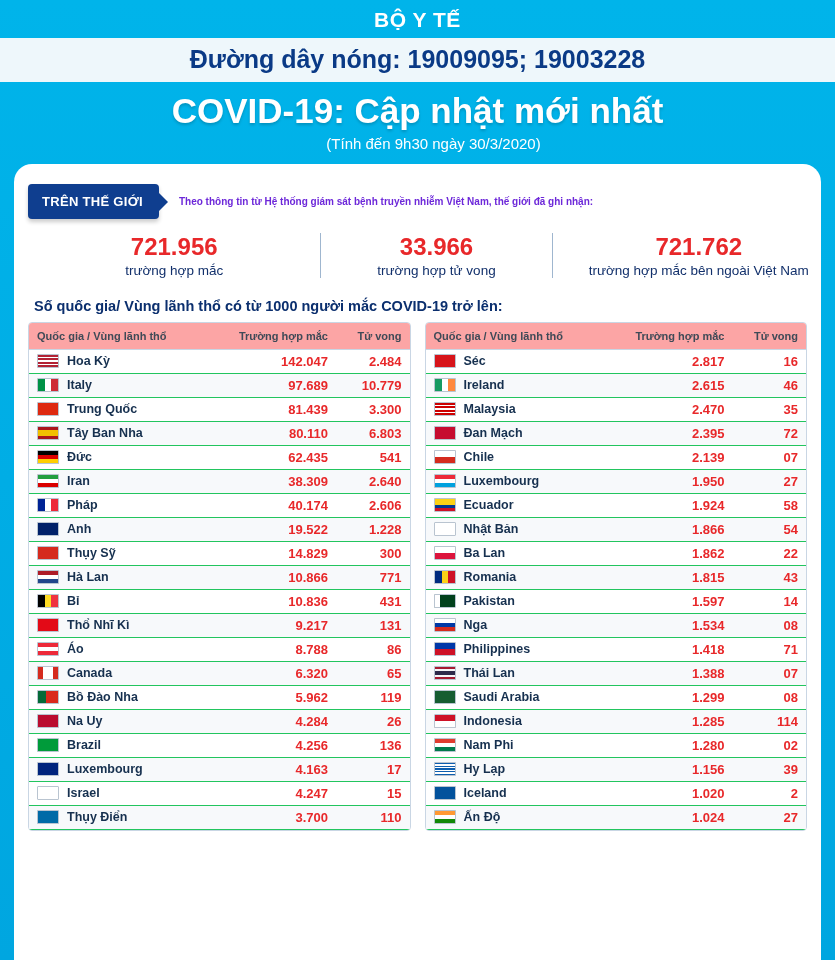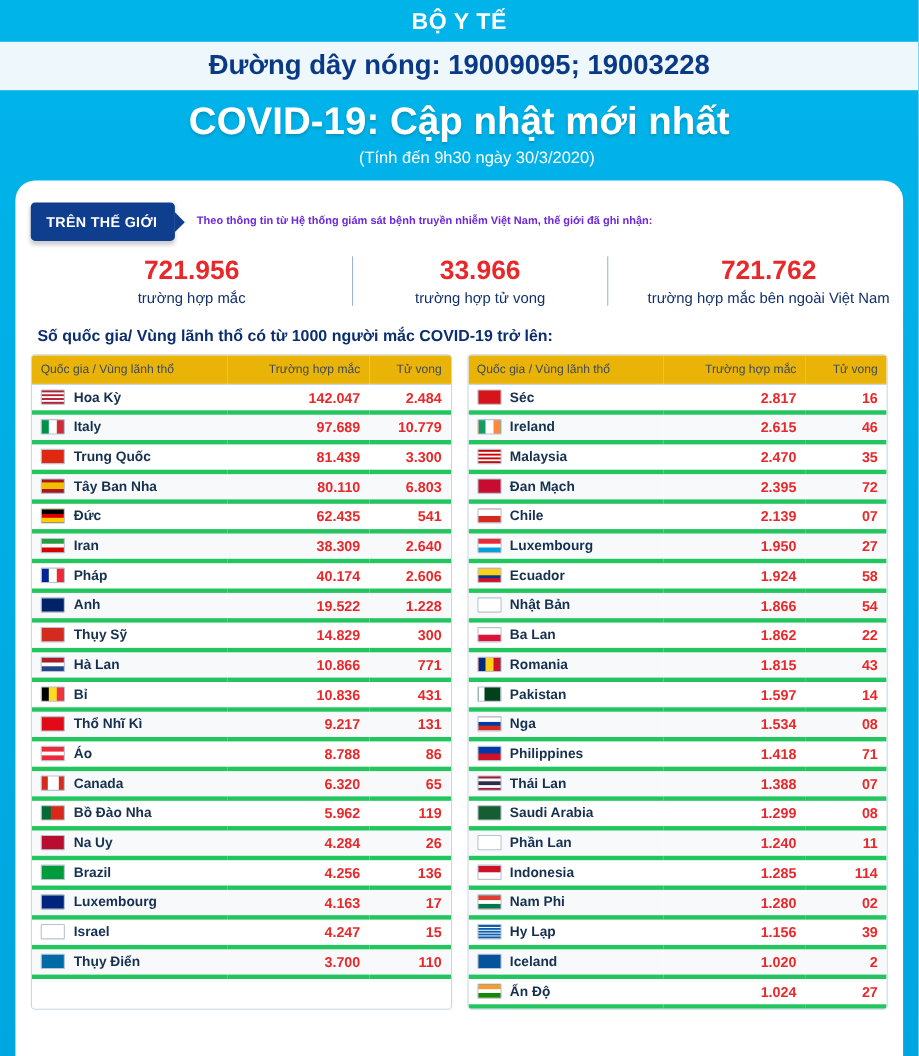--- a/index.html
+++ b/index.html
@@ -136,30 +136,30 @@
     border-radius:4px;
     background:#fff;
     overflow:hidden;
   }
   table{
     width:100%;
     border-collapse:collapse;
     font-size:12.5px;
   }
   thead th{
-    background:#eab308;
+    background:#fca5a5;
     color:#3f4a57;
     font-size:11px;
-    font-weight:normal;
+    font-weight:bold;
     padding:7px 8px;
     text-align:right;
     border-bottom:1px solid #c9d6e4;
   }
   thead th.c{ text-align:left; }
-  tbody tr{ border-bottom:4px solid #22c55e; }
+  tbody tr{ border-bottom:1px solid #22c55e; }
   tbody tr:nth-child(even){ background:#f7f9fb; }
   tbody td{
     padding:4px 8px;
     text-align:right;
     color:#e8282a;
     font-weight:bold;
     font-size:13px;
     white-space:nowrap;
   }
   tbody td.country{
@@ -590,30 +590,20 @@
                     <span class="flag" style="background: rgb(22, 93, 49);"></span>
                     <span>Saudi Arabia</span>
                   </span>
                 </td>
                 <td>1.299</td>
                 <td>08</td>
               </tr>
               <tr>
                 <td class="country">
                   <span class="cwrap">
-                    <span class="flag" style="background: rgb(255, 255, 255);"></span>
-                    <span>Phần Lan</span>
-                  </span>
-                </td>
-                <td>1.240</td>
-                <td>11</td>
-              </tr>
-              <tr>
-                <td class="country">
-                  <span class="cwrap">
                     <span class="flag" style="background: linear-gradient(rgb(206, 17, 38) 0px, rgb(206, 17, 38) 50%, rgb(255, 255, 255) 50%, rgb(255, 255, 255) 100%);"></span>
                     <span>Indonesia</span>
                   </span>
                 </td>
                 <td>1.285</td>
                 <td>114</td>
               </tr>
               <tr>
                 <td class="country">
                   <span class="cwrap">

